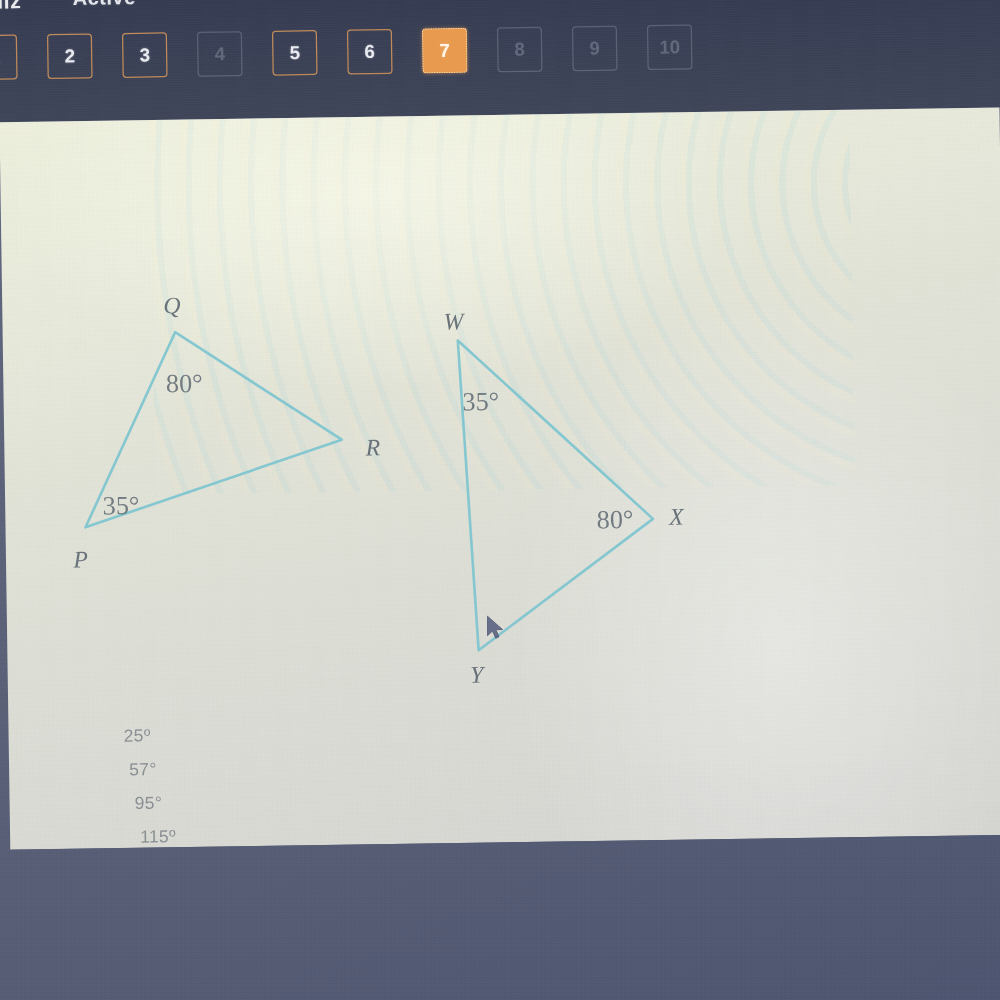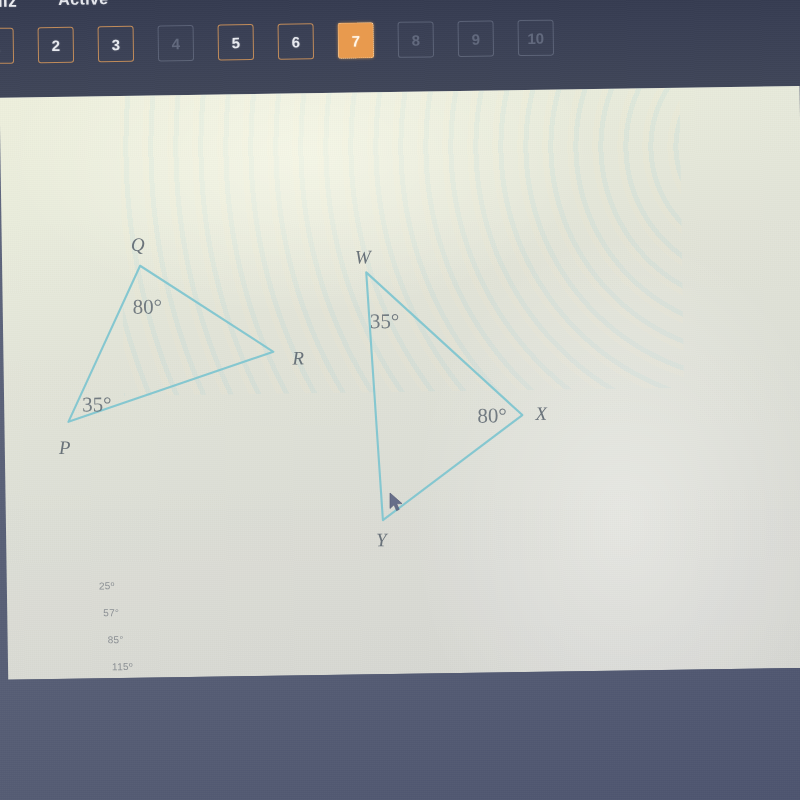--- a/index.html
+++ b/index.html
@@ -172,21 +172,21 @@
   }
 
   
   #options {
     position: absolute;
     left: 86px; top: 484px;
     width: 260px;
   }
   .opt {
     font-family: "Liberation Sans", sans-serif;
-    font-size: 10px;
+    font-size: 14px;
     color: #7b8087;
     opacity: .82;
     letter-spacing: .3px;
     position: absolute;
   }
   .opt:nth-child(1) { left: 6px;  top: 0px;  }
   .opt:nth-child(2) { left: 10px; top: 27px; }
   .opt:nth-child(3) { left: 14px; top: 54px; }
   .opt:nth-child(4) { left: 18px; top: 81px; }
 
@@ -284,21 +284,21 @@
             <text x="531" y="330" class="vlabel">X</text>
             <text x="370" y="454" class="vlabel">Y</text>
             <text x="367" y="236" class="anglabel">35°</text>
             <text x="473" y="332" class="anglabel">80°</text>
           </g>
       </svg>
 
       <div id="options">
           <div class="opt">25º</div>
           <div class="opt">57°</div>
-          <div class="opt">85°</div>
+          <div class="opt">95°</div>
           <div class="opt">115º</div>
         </div>
 
       <div id="save-exit">Save and Exit</div>
 
     </div>
   </div>
 
   <svg id="cursor" viewBox="0 0 16 22">
     <path d="M1,1 L1,16.5 L5,12.8 L7.6,18.6 L10.2,17.4 L7.7,11.8 L13,11.6 Z" fill="#5b6382" stroke="#4a5170" stroke-width="0.7" opacity="0.9"></path>

